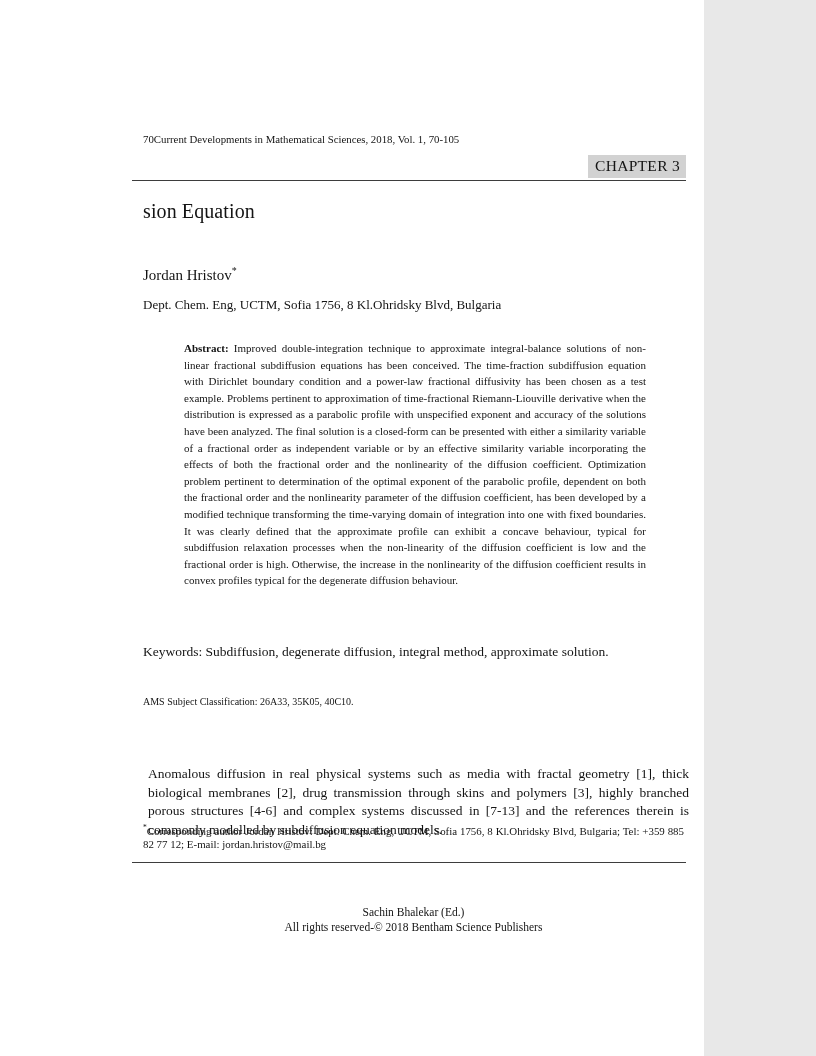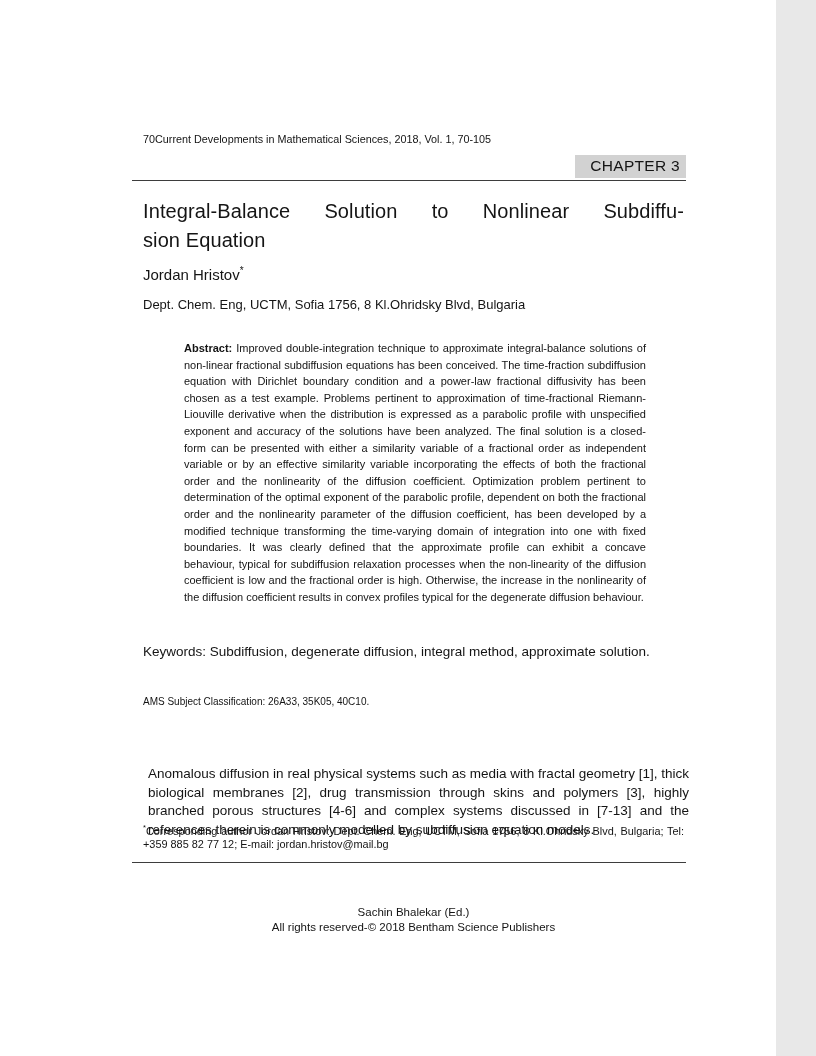--- a/index.html
+++ b/index.html
@@ -2,45 +2,45 @@
 <html><head>
 <meta charset="utf-8">
 <style>
   html, body {
     margin: 0;
     padding: 0;
     background: #e8e8e8;
   }
   .page {
     position: relative;
-    width: 776px;
+    width: 704px;
     height: 1056px;
     background: #ffffff;
-    font-family: Liberation Sans, sans-serif;
+    font-family: Liberation Serif, serif;
     color: #141414;
     overflow: hidden;
   }
   .abs { position: absolute; left: 143px; width: 541px; }
 
   .header-row {
     top: 133px;
     display: flex;
     align-items: baseline;
     font-size: 10.8px;
   }
   .header-row .pagenum { flex: 0 0 auto; }
   .header-row .running { flex: 1 1 auto; text-align: left; padding-right: 14px; }
 
   .badge-row { top: 155px; text-align: right; }
   .badge {
     display: inline-block;
     background: #d2d2d2;
     font-size: 15.5px;
     letter-spacing: 0.3px;
-    padding: 2px 6px 3px 15px;
+    padding: 2px 6px 3px 7px;
     margin-right: -2px;
   }
 
   .rule {
     position: absolute;
     left: 132px;
     width: 554px;
     border-top: 1.7px solid #3d3d3d;
     height: 0;
   }
@@ -121,21 +121,20 @@
     <span class="running">Current Developments in Mathematical Sciences, 2018, Vol. 1, 70-105</span>
   </div>
 
   <div class="abs badge-row">
     <span class="badge">CHAPTER 3</span>
   </div>
 
   <div class="rule rule-top"></div>
 
   <h1 class="abs title">
-    <span class="t1">Integral-Balance Solution to Nonlinear Subdiffu-</span>
     <span class="t2">sion Equation</span>
   </h1>
 
   <div class="abs author">
     <span>Jordan Hristov</span><sup>*</sup>
   </div>
 
   <div class="abs affiliation">Dept. Chem. Eng, UCTM, Sofia 1756, 8 Kl.Ohridsky Blvd, Bulgaria</div>
 
   <p class="abstract abs" style="left:183px;">

